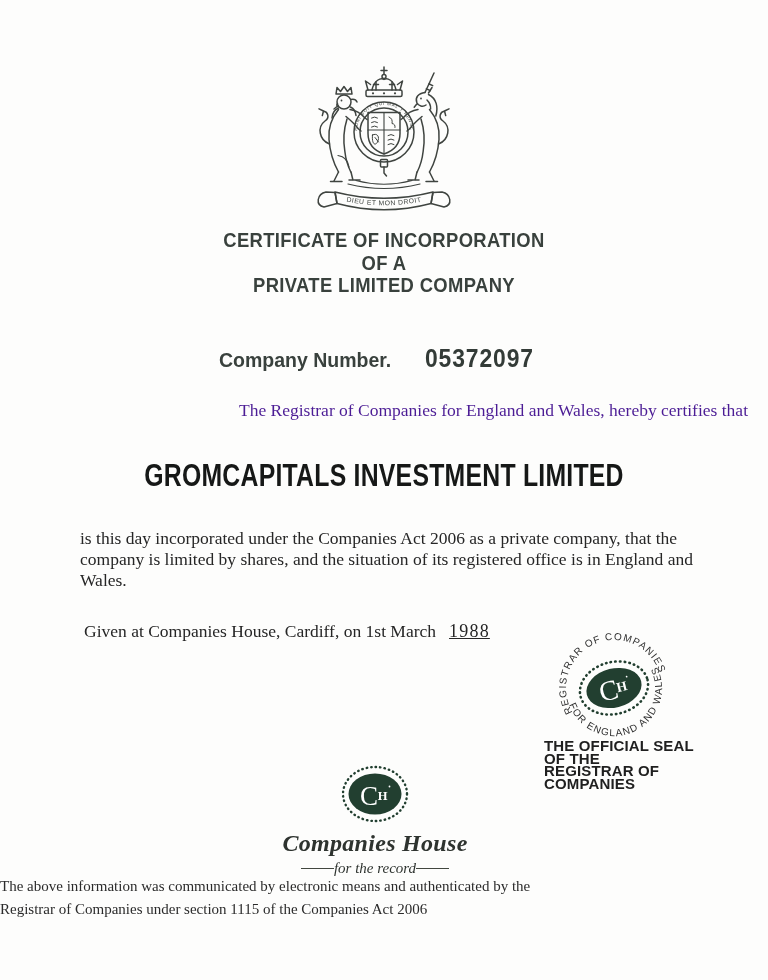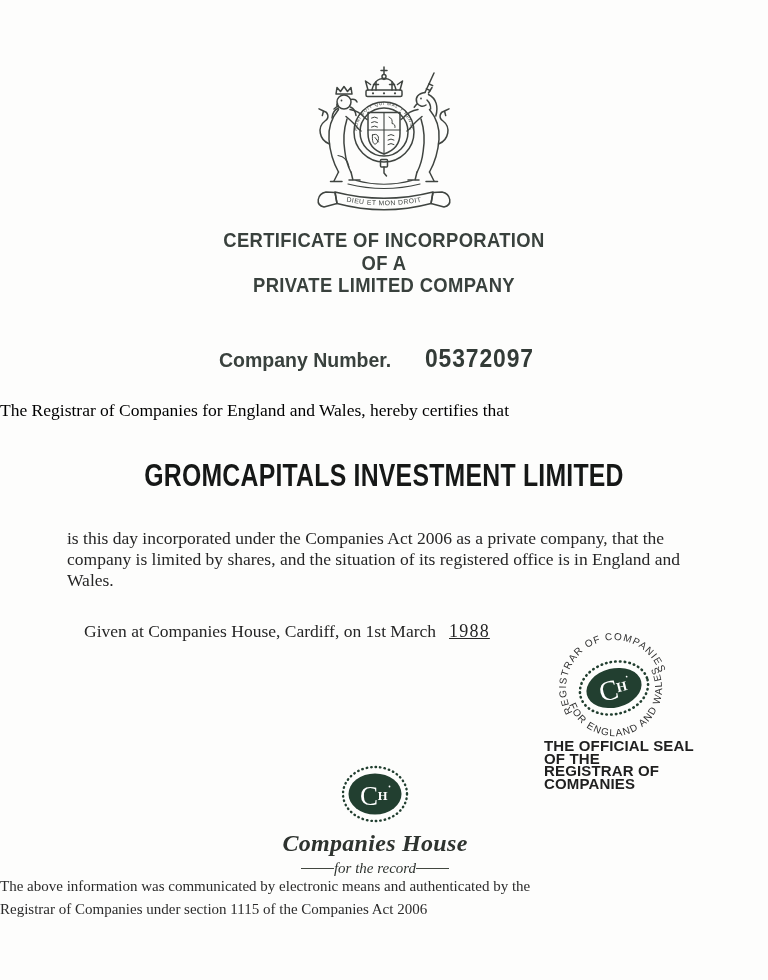--- a/index.html
+++ b/index.html
@@ -11,28 +11,28 @@
   .cert-title{position:absolute;top:229px;left:0;right:0;text-align:center;
     font-family:"Liberation Sans",sans-serif;font-weight:bold;font-size:20px;line-height:22.5px;
     color:#39413d;letter-spacing:.4px;transform:scaleX(.92);transform-origin:center top;}
 
   .cn-row{position:absolute;top:343px;left:0;right:0;display:flex;justify-content:center;
     align-items:baseline;gap:34px;font-family:"Liberation Sans",sans-serif;}
   .cn-label{font-weight:bold;font-size:19.5px;color:#39413d;}
   .cn-value{display:inline-block;font-weight:bold;font-size:26px;color:#333b37;
     letter-spacing:1px;transform:scaleX(.88);transform-origin:left center;}
 
-  .registrar-line{position:absolute;top:400px;left:0;right:20px;text-align:left;
-    font-size:17.5px;color:#000000;}
+  .registrar-line{position:absolute;top:400px;left:0;right:20px;text-align:right;
+    font-size:17.5px;color:#4c1d95;}
 
   .company-name{position:absolute;top:458px;left:0;right:0;text-align:center;
     font-family:"Liberation Sans",sans-serif;font-weight:bold;font-size:31px;color:#161817;
     letter-spacing:.3px;transform:scaleX(.8);transform-origin:center top;white-space:nowrap;}
 
-  .incorporation-text{position:absolute;top:528px;left:67px;width:616px;
+  .incorporation-text{position:absolute;top:528px;left:80px;width:616px;
     font-size:17.5px;line-height:21px;color:#262626;}
 
   .given-line{position:absolute;top:621px;left:84px;font-size:17.5px;color:#262626;}
   .given-year{margin-left:13px;letter-spacing:1.2px;font-size:18px;text-decoration:underline;}
 
   .seal{position:absolute;left:530px;top:626px;width:170px;height:150px;}
   .seal svg{display:block;}
   .seal-caption{position:absolute;left:14px;top:114px;font-family:"Liberation Sans",sans-serif;
     font-weight:bold;font-size:15px;line-height:12.5px;color:#1f1f1f;letter-spacing:.15px;}
 

